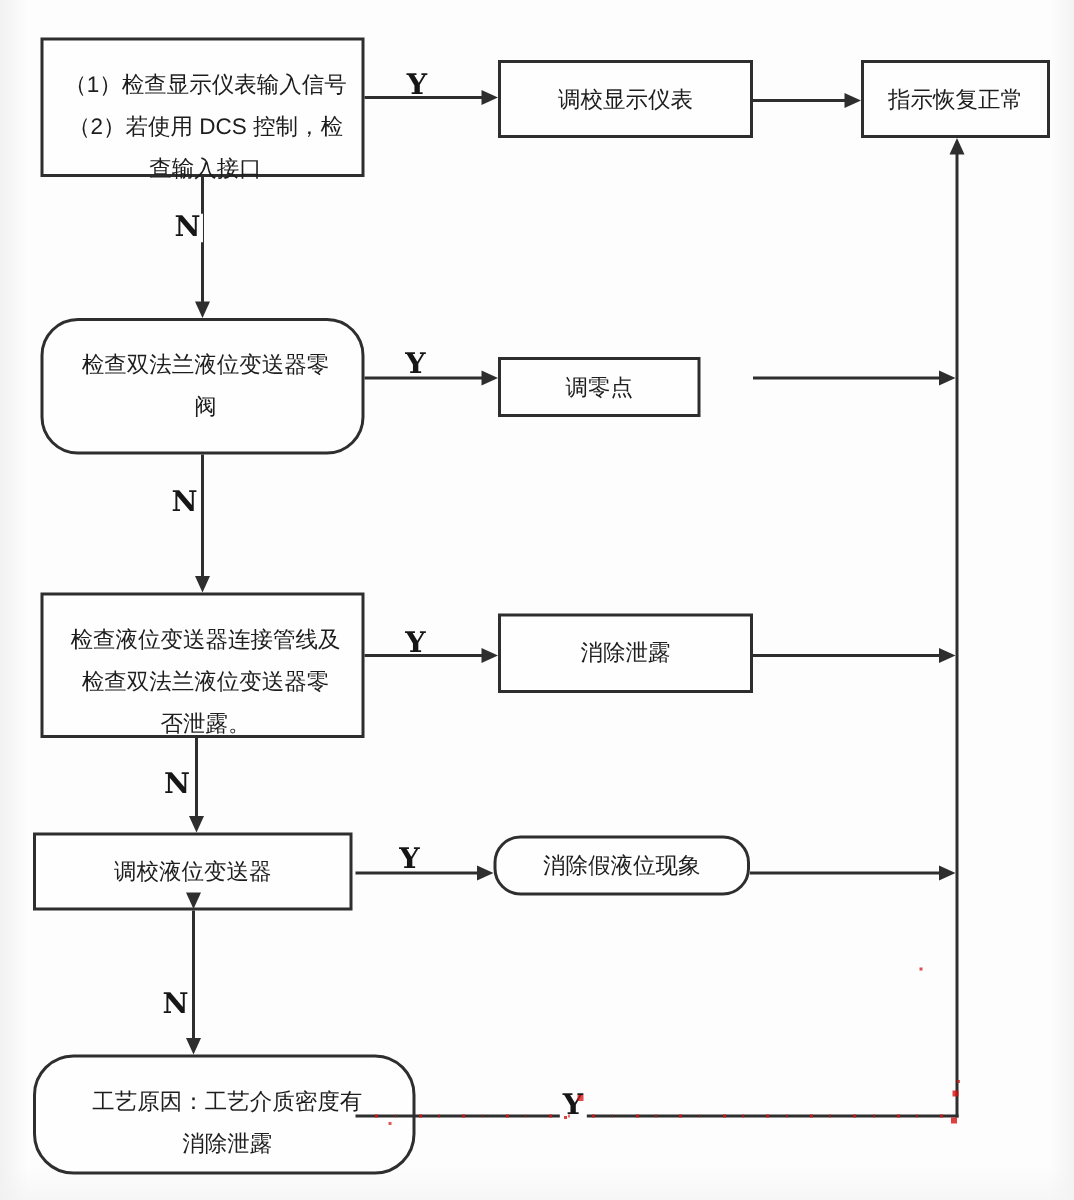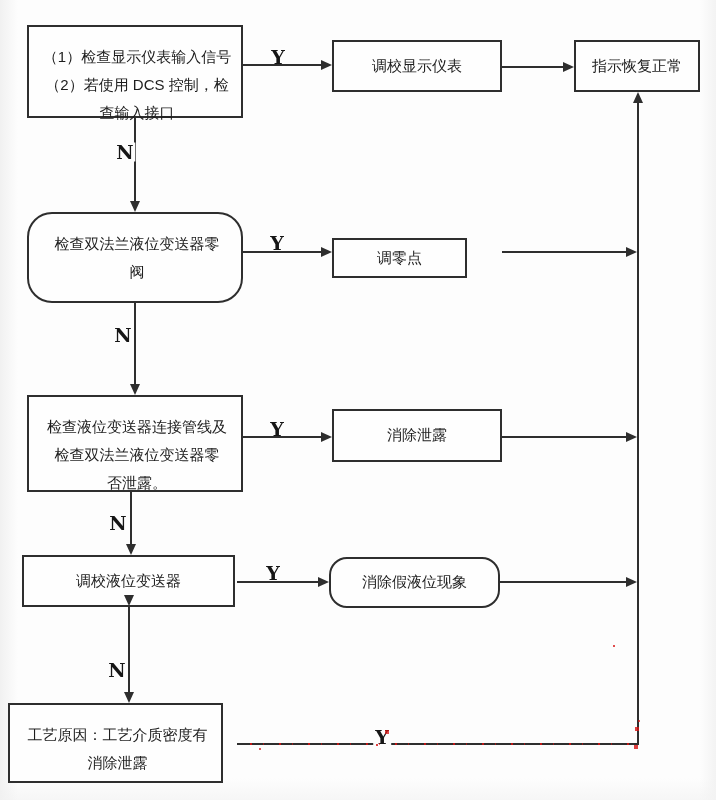--- a/index.html
+++ b/index.html
@@ -28,22 +28,22 @@
   .tline{display:block;white-space:nowrap;}
   
   #b1{left:27px;top:25px;width:216px;height:93px;}
   #b2{left:332px;top:40px;width:170px;height:52px;}
   #b3{left:574px;top:40px;width:126px;height:52px;}
   #b4{left:27px;top:212px;width:216px;height:91px;border-radius:25px;}
   #b5{left:332px;top:238px;width:135px;height:40px;}
   #b6{left:27px;top:395px;width:216px;height:97px;}
   #b7{left:332px;top:409px;width:170px;height:53px;}
   #b8{left:22px;top:555px;width:213px;height:52px;}
-  #b9{left:329px;top:557px;width:171px;height:51px;border-radius:18px;}
-  #b10{left:8px;top:703px;width:215px;height:80px;}
+  #b9{left:329px;top:557px;width:171px;height:40px;border-radius:18px;}
+  #b10{left:22px;top:703px;width:255px;height:80px;border-radius:27px;}
   
   .hline{position:absolute;height:2px;background:#2e2e2e;}
   .vline{position:absolute;width:2px;background:#2e2e2e;}
   #h1{left:243px;top:64px;width:80px;}
   #h2{left:502px;top:66px;width:63px;}
   #h3{left:243px;top:251px;width:80px;}
   #h4{left:502px;top:251px;width:126px;}
   #h5{left:243px;top:436px;width:80px;}
   #h6{left:502px;top:436px;width:126px;}
   #h7{left:237px;top:581px;width:83px;}

